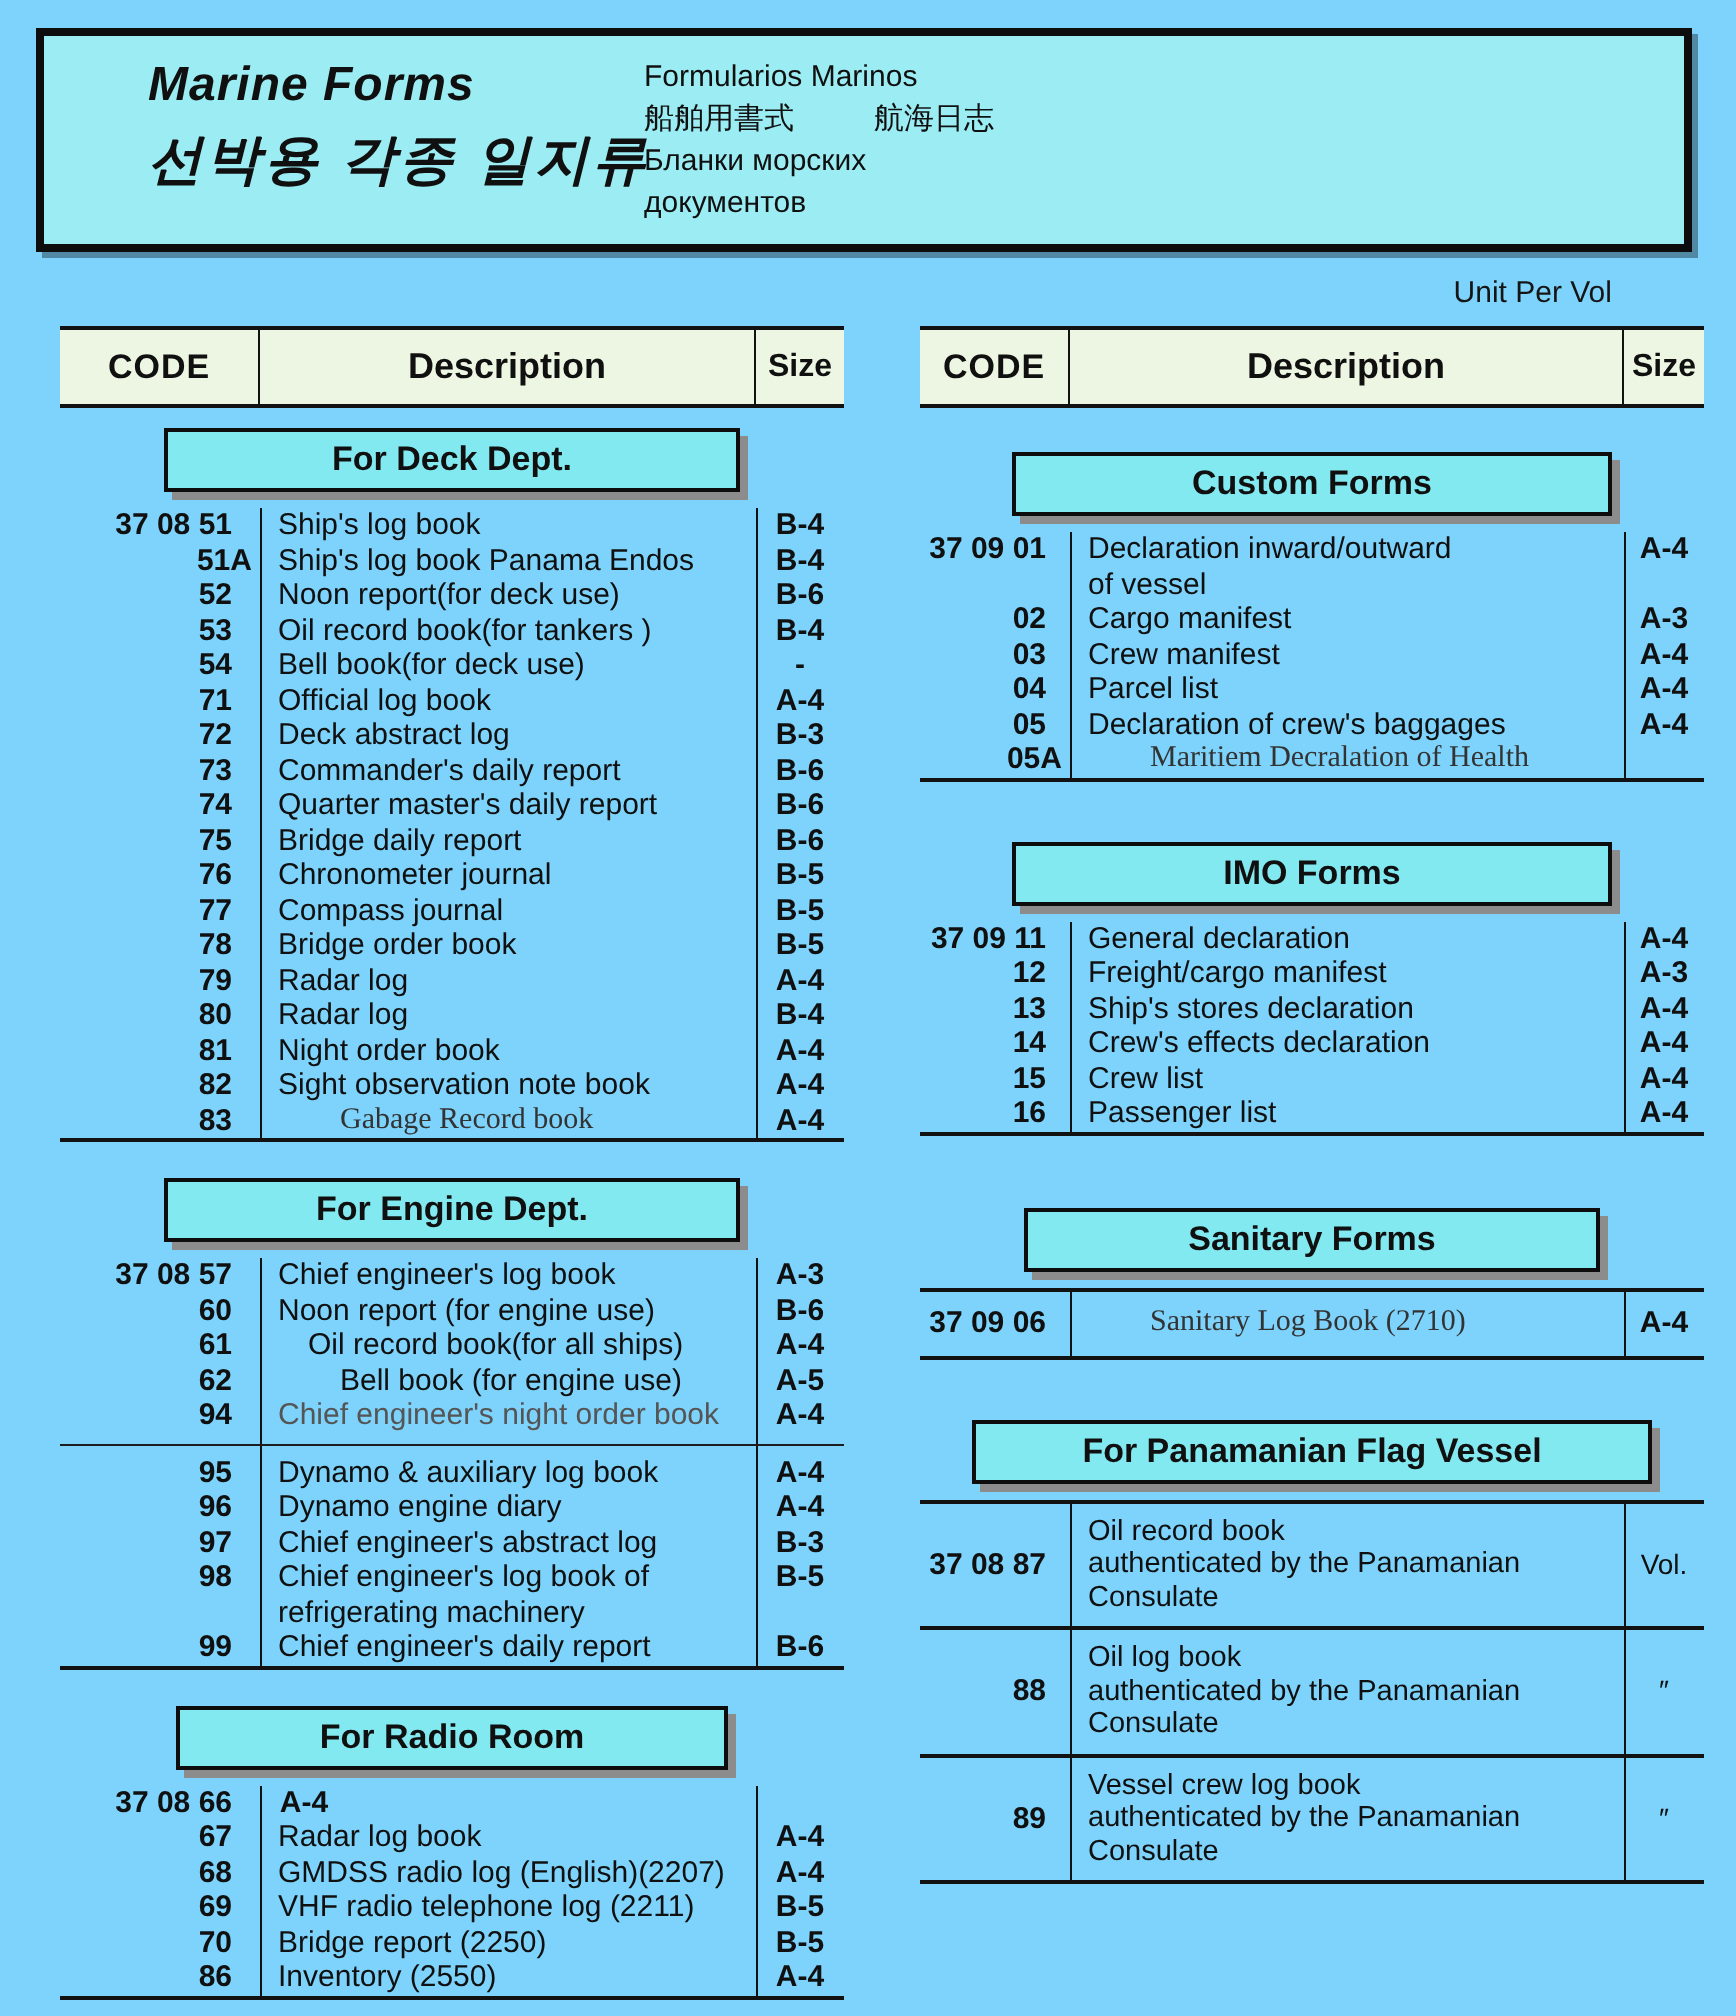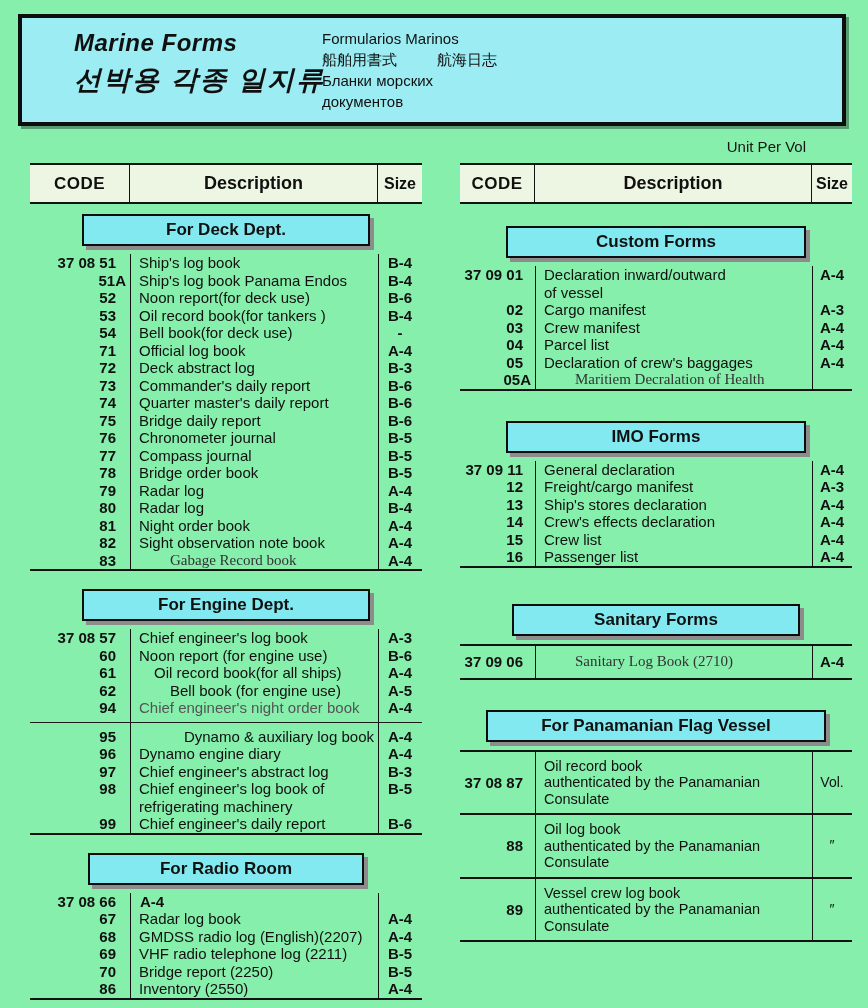--- a/index.html
+++ b/index.html
@@ -1,20 +1,20 @@
 <!DOCTYPE html>
 <html><head>
 <meta charset="utf-8">
 <style>
   * { margin:0; padding:0; box-sizing:border-box; }
   html,body { background:#e9e9e9; }
   body { font-family:"Liberation Sans", sans-serif; }
   .page {
     position:relative; width:868px; height:1008px; margin:0 auto;
-    background:#86efac; color:#101010; overflow:hidden;
+    background:#7dd3fc; color:#101010; overflow:hidden;
     --cyan-header:#9BEDF3; --cyan-banner:#82E9F0; --thead-bg:#EDF6E2; --line:#121212;
   }
 
   
   .header-box {
     position:absolute; left:18px; top:14px; width:828px; height:112px;
     background:var(--cyan-header); border:4px solid #0d0d0d;
     box-shadow:3px 3px 0 rgba(0,0,0,0.35);
   }
   .header-left { position:absolute; left:52px; top:11px; }
@@ -221,21 +221,21 @@
             <div class="c-size" style="width: 44px;">A-5</div>
           </div>
           <div class="row v-light">
             <div class="c-code" style="width: 100px;">94</div>
             <div class="c-desc" style="width: 248px;">Chief engineer's night order book</div>
             <div class="c-size" style="width: 44px;">A-4</div>
           </div>
           <div class="row-gap"></div>
           <div class="row">
             <div class="c-code" style="width: 100px;">95</div>
-            <div class="c-desc" style="width: 248px; text-align: right;">Dynamo &amp; auxiliary log book</div>
+            <div class="c-desc" style="width: 248px;">Dynamo &amp; auxiliary log book</div>
             <div class="c-size" style="width: 44px;">A-4</div>
           </div>
           <div class="row">
             <div class="c-code" style="width: 100px;">96</div>
             <div class="c-desc" style="width: 248px;">Dynamo engine diary</div>
             <div class="c-size" style="width: 44px;">A-4</div>
           </div>
           <div class="row">
             <div class="c-code" style="width: 100px;">97</div>
             <div class="c-desc" style="width: 248px;">Chief engineer's abstract log</div>

